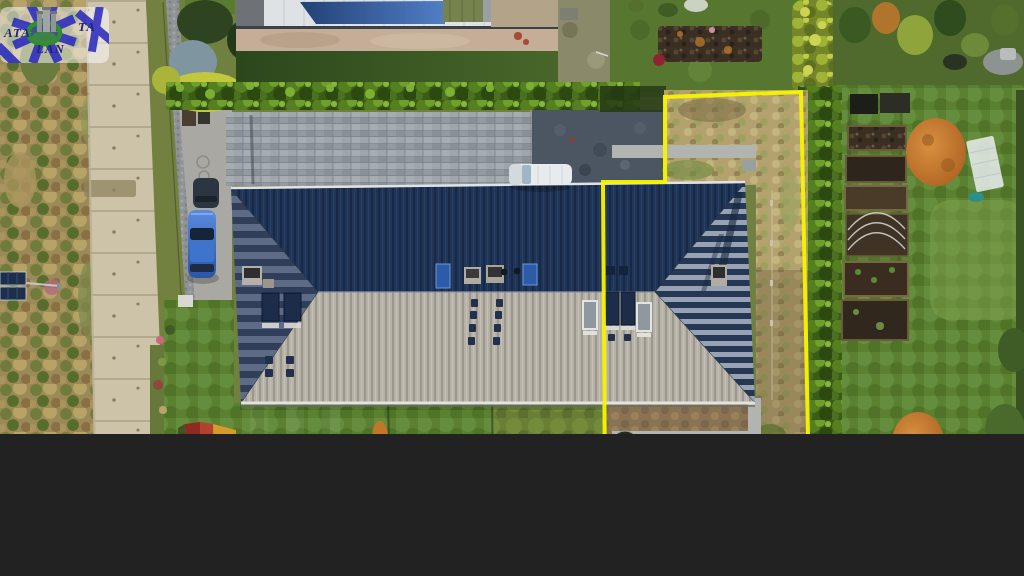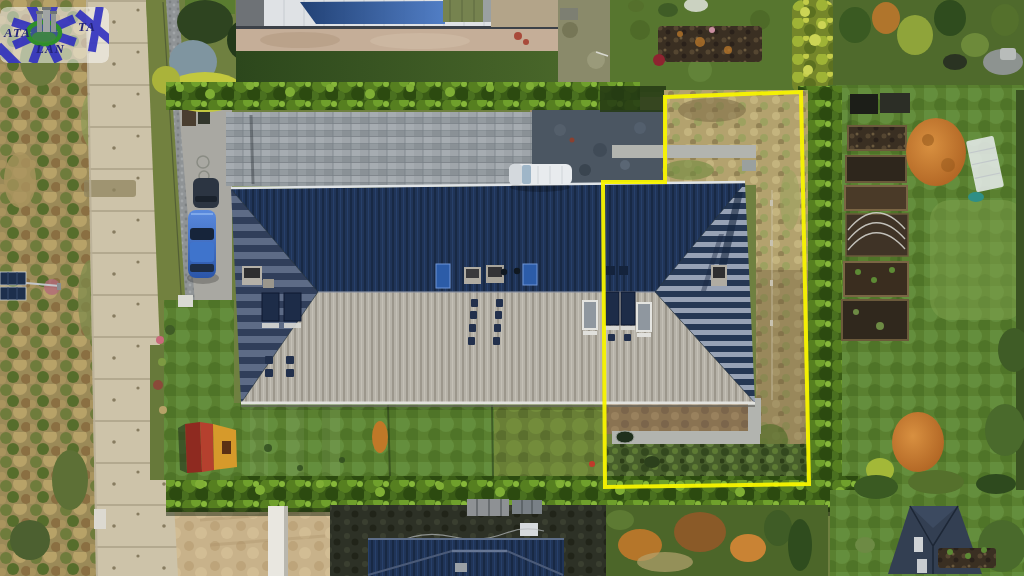--- a/index.html
+++ b/index.html
@@ -1,16 +1,16 @@
 <!DOCTYPE html>
 <html><head>
 <meta charset="utf-8">
 <style>
   html,body{margin:0;padding:0;background:#222;}
-  .stage{position:relative;width:1024px;height:576px;overflow:hidden;background:#6f8040;
+  .stage{position:relative;width:1024px;height:434px;overflow:hidden;background:#6f8040;
          font-family:"Liberation Sans",sans-serif;}
   svg{position:absolute;left:0;top:0;display:block;}
   .wm-text{font-family:"Liberation Serif",serif;font-style:italic;font-weight:bold;letter-spacing:1px;}
 </style>
 </head>
 <body>
 
 <div class="stage">
 <svg width="1024" height="576" viewBox="0 0 1024 576">
 <defs>

